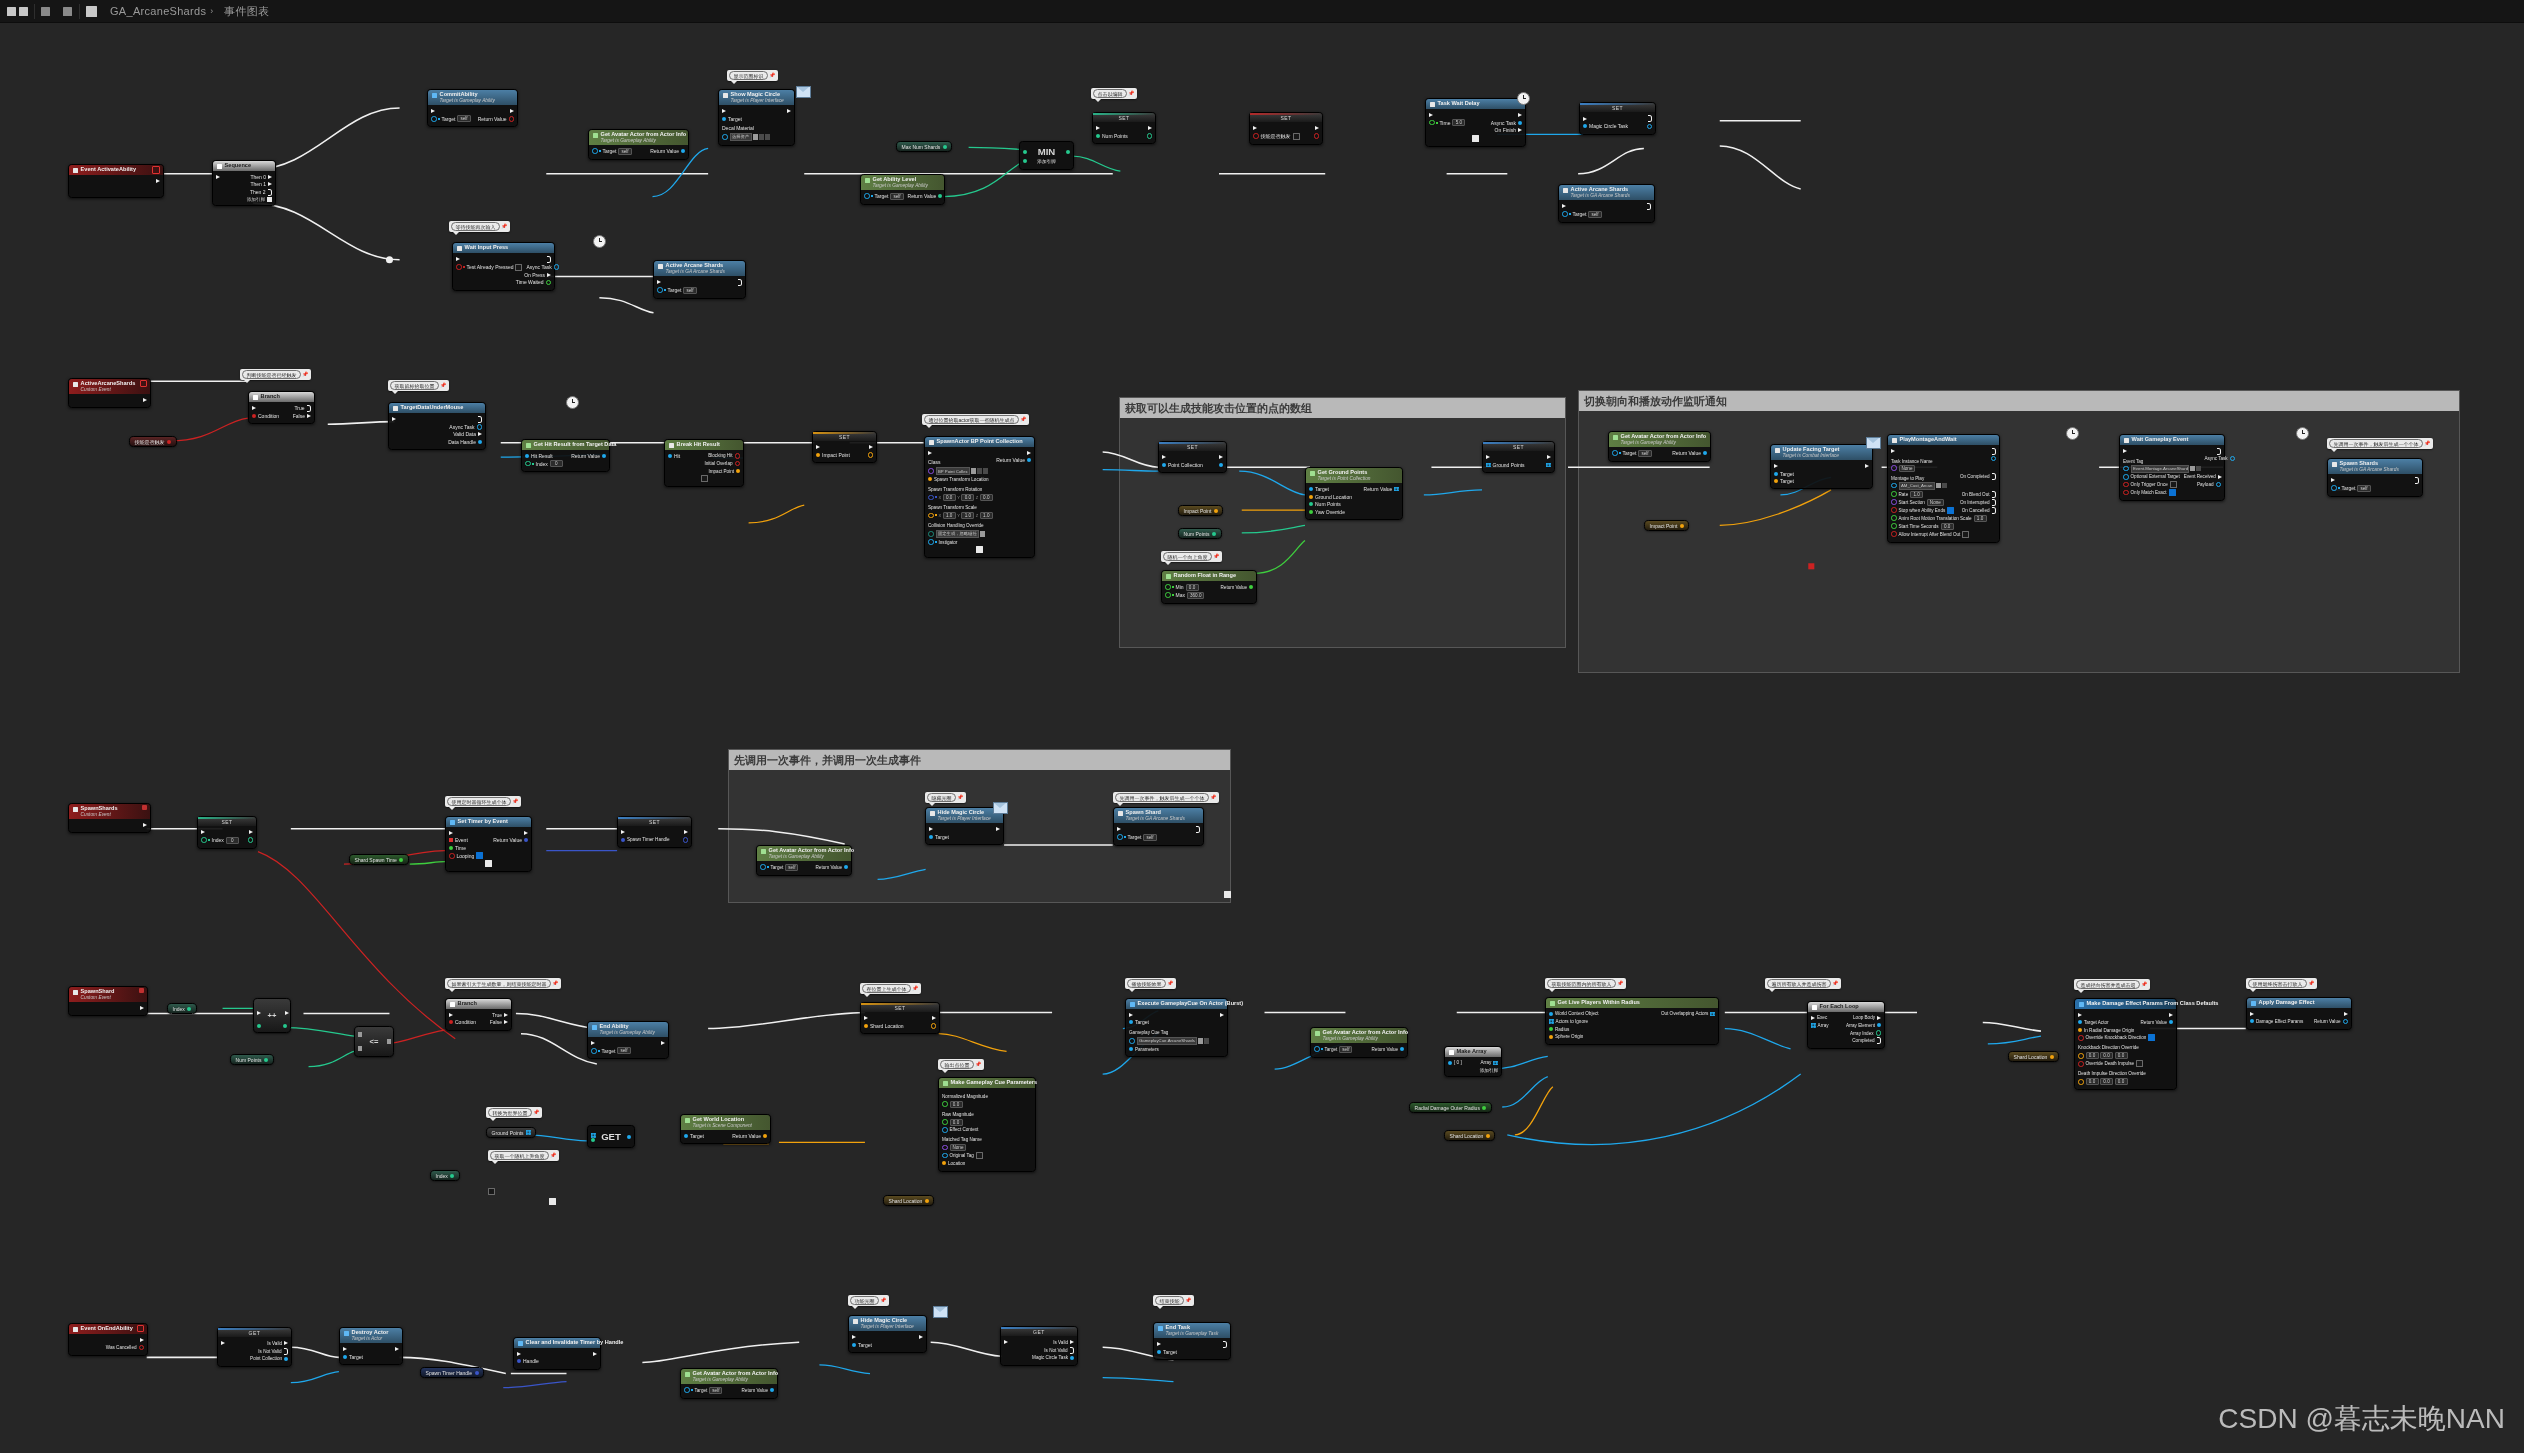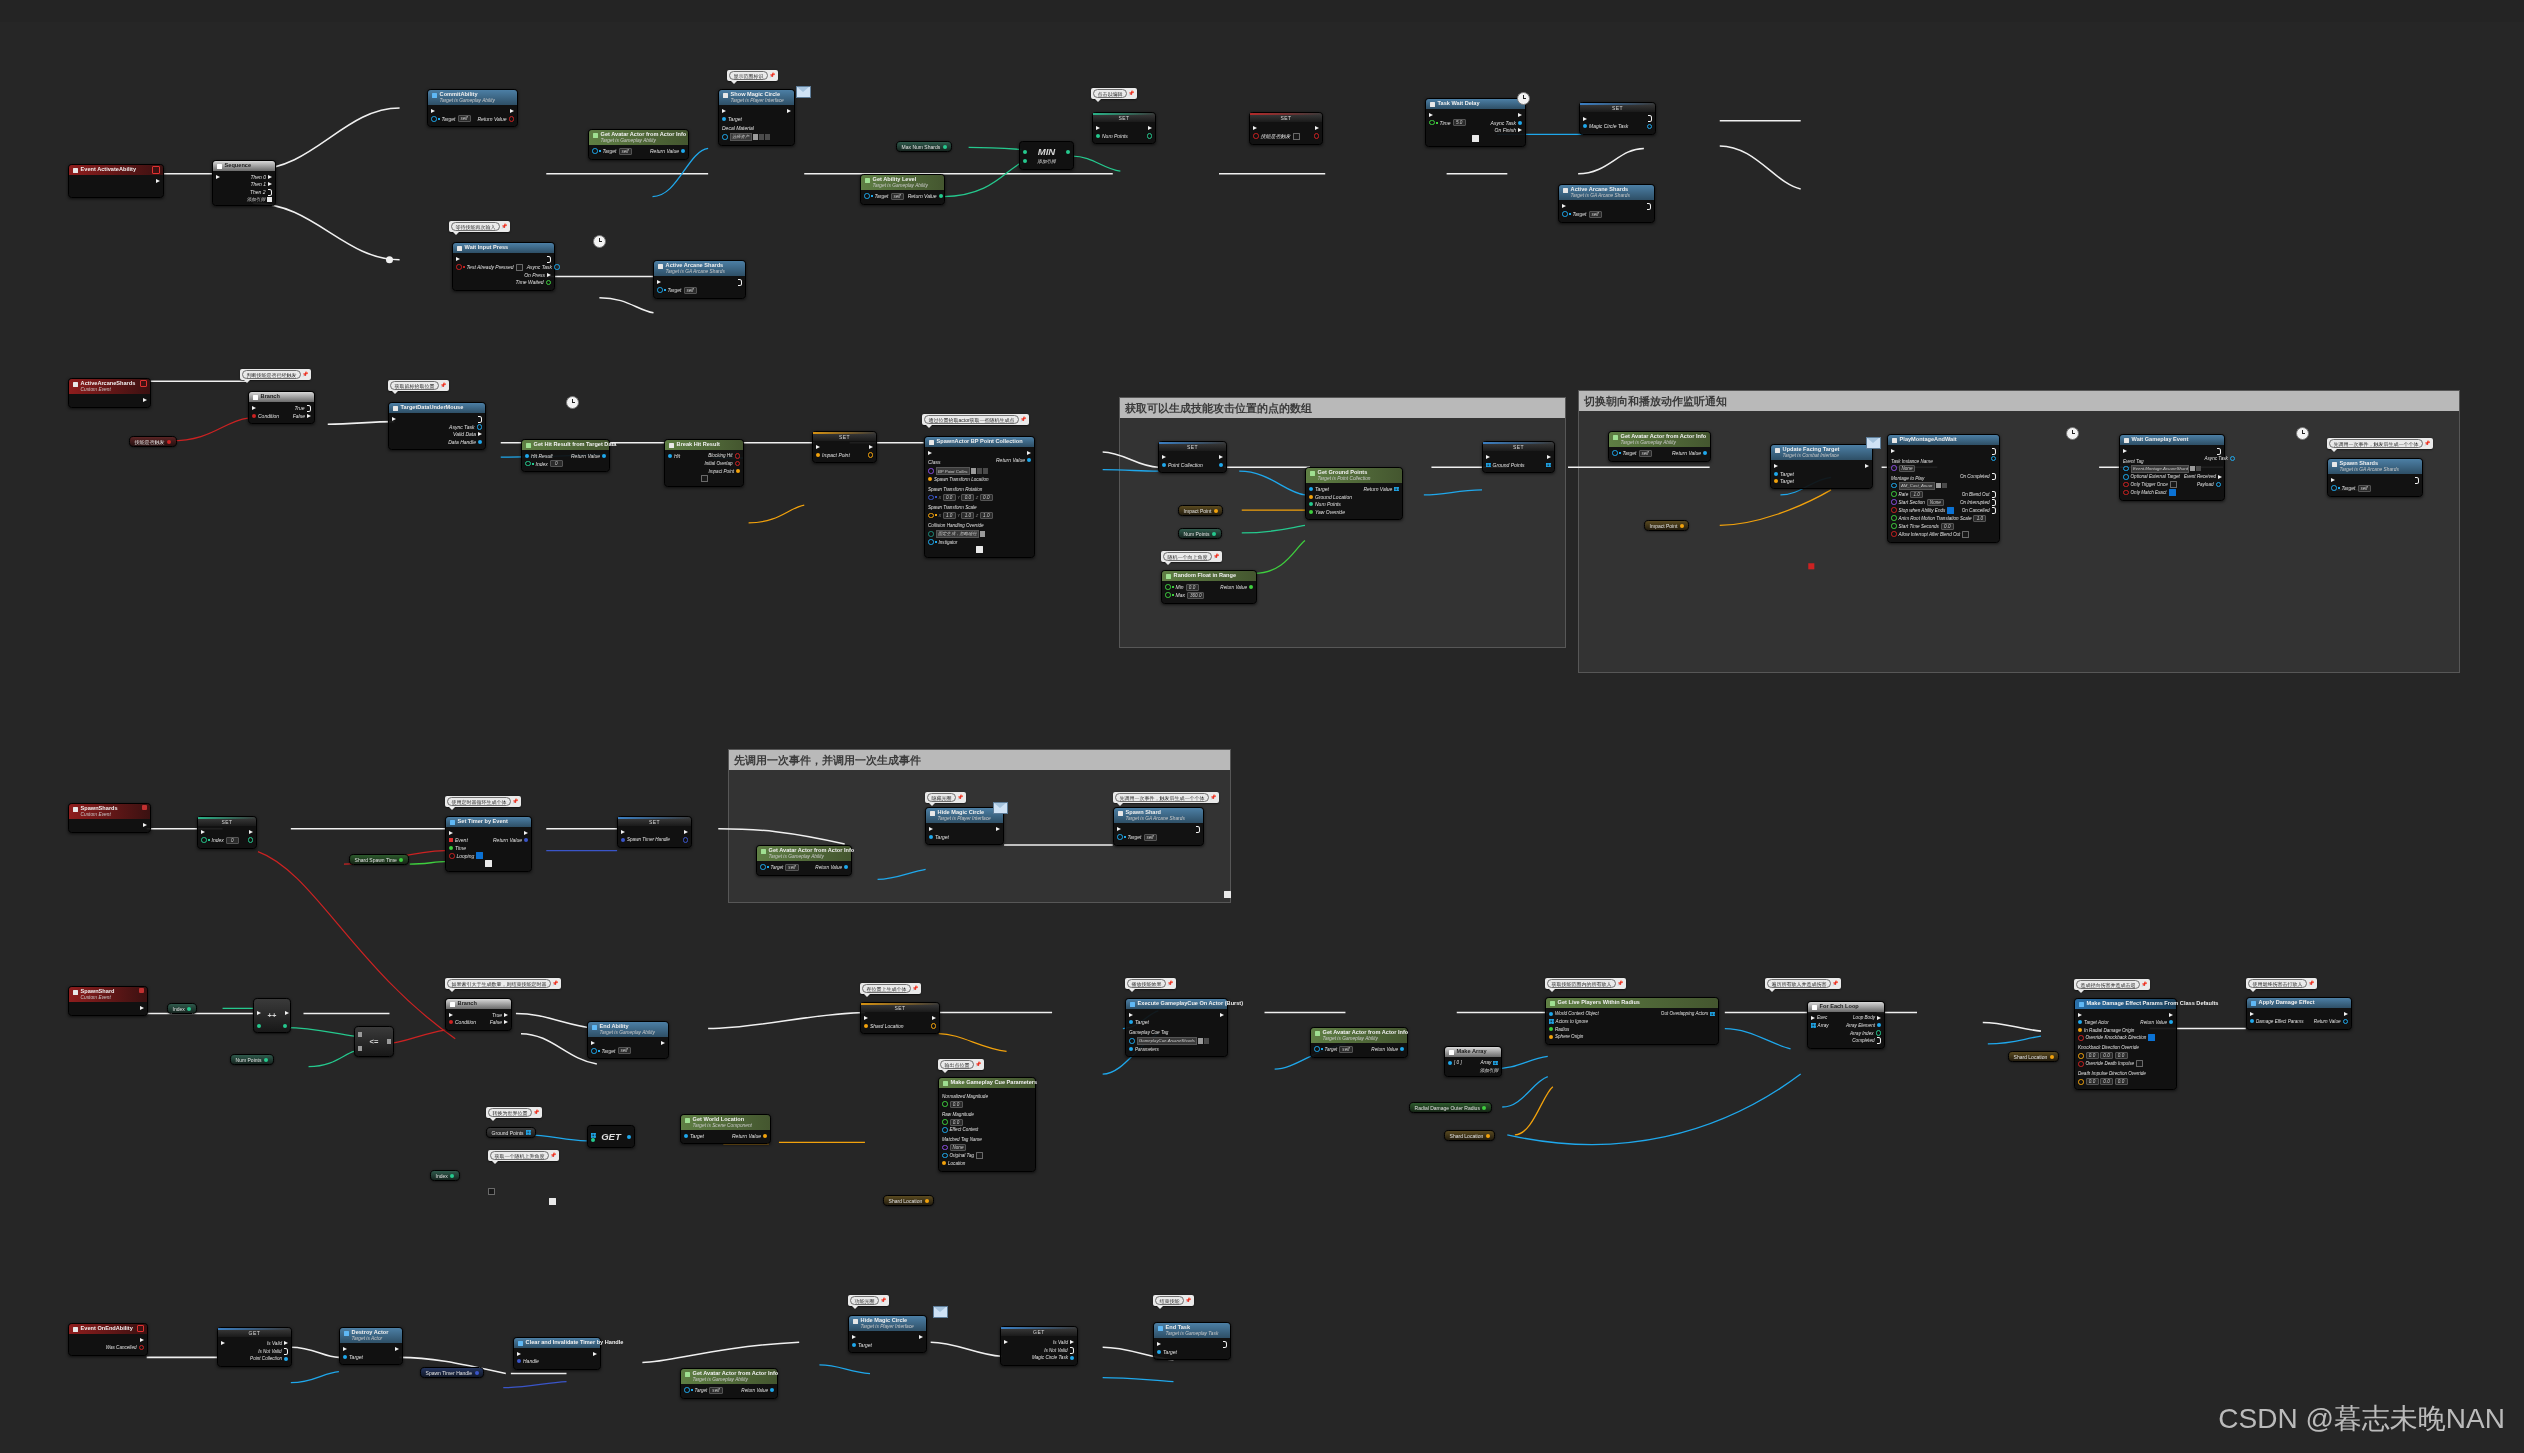--- a/index.html
+++ b/index.html
@@ -45,21 +45,21 @@
   .nhead .ico.blue{background:#5fb8f5;}
   .nhead .ico.grn{background:#9fdf91;}
   .nttl{color:#f0f0f0;font-size:5.6px;font-weight:bold;line-height:6.6px;white-space:nowrap;}
   .nsub{color:#c9c9c9;font-size:4.8px;font-style:italic;line-height:5.6px;white-space:nowrap;}
   .h-blue{background:linear-gradient(to bottom,#4c7fa5,#2e4f66);}
   .h-red{background:linear-gradient(to right,#8e1d1d,#3a1111);}
   .h-grn{background:linear-gradient(to right,#5f7f44,#44562f);}
   .h-gry{background:linear-gradient(to bottom,#d8d8d8,#6a6a6a);}
   .h-gry .nttl{color:#1b1b1b;}
   .h-set{background:linear-gradient(to bottom,#3d3d3d,#1a1a1a);}
-  .nbody{padding:2px 3px 3px 3px;position:relative;font-style:italic;}
+  .nbody{padding:2px 3px 3px 3px;position:relative;}
   .setlbl{text-align:center;color:#d8d8d8;font-size:5px;letter-spacing:0.5px;padding:0.5px 0 1px 0;}
   .setbar{height:1.5px;}
   .setbar.g{background:linear-gradient(to right,rgba(40,200,150,.85),rgba(40,200,150,0));}
   .setbar.r{background:linear-gradient(to right,rgba(200,40,40,.85),rgba(200,40,40,0));}
   .setbar.b{background:linear-gradient(to right,rgba(60,140,220,.85),rgba(60,140,220,0));}
 
   .row{display:flex;align-items:center;justify-content:space-between;min-height:6.6px;margin:1px 0;gap:4px;}
   .pinl,.pinr{display:flex;align-items:center;gap:2px;}
   .lbl{color:#e2e2e2;font-size:5px;white-space:nowrap;}
   .lbl.sm{font-size:4.6px;}
@@ -129,20 +129,41 @@
   .env:before{content:"";position:absolute;left:0;top:0;width:0;height:0;
       border-left:6.6px solid transparent;border-right:6.6px solid transparent;border-top:5.6px solid #a6c4de;}
 
   .watermark{position:absolute;right:20px;bottom:15px;color:#c8c8c8;font-size:28px;z-index:40;opacity:.92;}
 </style>
 </head>
 <body>
 
 <div id="root">
 
+  <div class="topbar">
+    <div class="tb-grp">
+      <div class="tb-sq"></div>
+      <div class="tb-sq"></div>
+    </div>
+    <div class="tb-sep"></div>
+    <div class="tb-grp">
+      <div class="tb-sq d"></div>
+    </div>
+    <div class="tb-grp">
+      <div class="tb-sq d"></div>
+    </div>
+    <div class="tb-sep"></div>
+    <div class="tb-grp">
+      <div class="tb-sq b"></div>
+    </div>
+    <div class="tb-title">GA_ArcaneShards</div>
+    <div class="tb-chev">›</div>
+    <div class="tb-title">事件图表</div>
+    <div class="tb-right"></div>
+  </div>
 
   <div class="canvas">
 
     <div class="region" style="left:1578px;top:368px;width:880px;height:281px;">
       <div class="rtitle">切换朝向和播放动作监听通知</div>
     </div>
     <div class="region" style="left:1119px;top:375px;width:445px;height:249px;">
       <div class="rtitle">获取可以生成技能攻击位置的点的数组</div>
     </div>
     <div class="region" style="left:728px;top:727px;width:501px;height:152px;">

